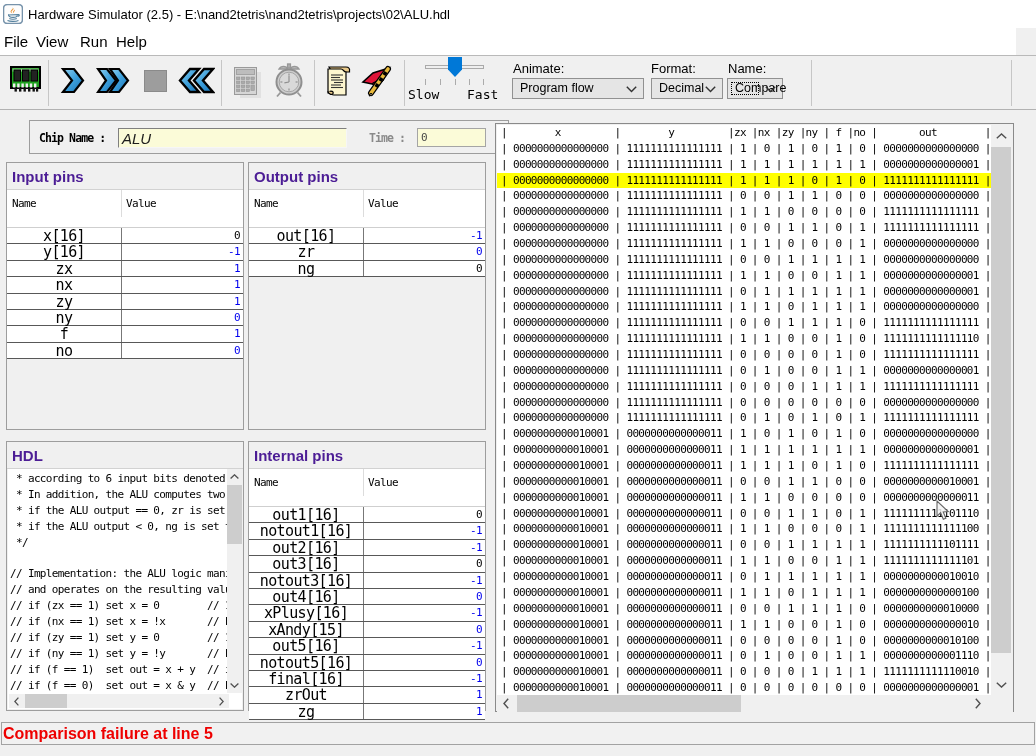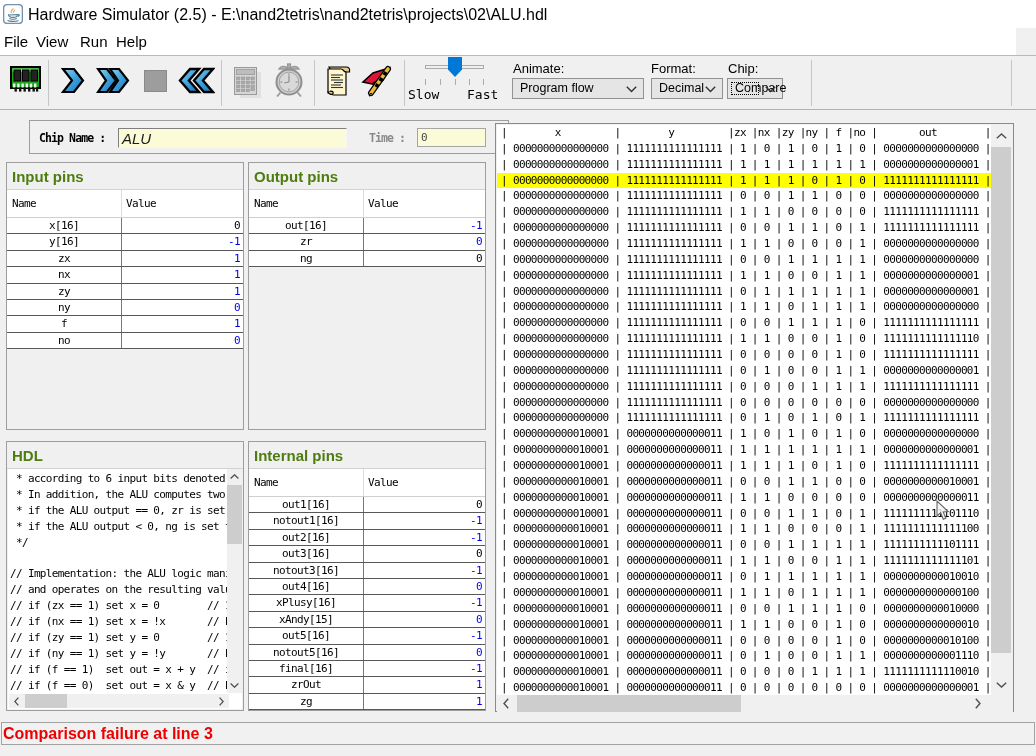--- a/index.html
+++ b/index.html
@@ -3,21 +3,21 @@
 <meta charset="utf-8">
 <style>
   * { margin:0; padding:0; box-sizing:border-box; }
   html,body { width:1036px; height:756px; overflow:hidden; }
   body { font-family:"Liberation Sans", sans-serif; background:#f0f0f0; }
   .win { position:relative; width:1036px; height:756px; background:#f0f0f0; overflow:hidden; }
 
   
   .titlebar { position:absolute; left:0; top:0; width:1036px; height:28px; background:#ffffff; }
   .titlebar .jicon { position:absolute; left:3px; top:4px; }
-  .titlebar .ttext { position:absolute; left:28px; top:0; height:28px; line-height:29px; font-size:16px; color:#000; white-space:pre; }
+  .titlebar .ttext { position:absolute; left:28px; top:0; height:28px; line-height:29px; font-size:13px; color:#000; white-space:pre; }
 
   
   .menubar { position:absolute; left:0; top:28px; width:1016px; height:27px; background:#ffffff; }
   .menubar .mitem { position:absolute; top:0; height:27px; line-height:27px; font-size:15px; color:#000; }
 
   
   .toolbar { position:absolute; left:0; top:55px; width:1036px; height:55px; background:#f0f0f0;
              border-top:1px solid #b9b9b9; border-bottom:1px solid #b2b2b2; }
   .tbtn { position:absolute; display:block; cursor:default; }
   .tsep { position:absolute; top:4px; width:1px; height:46px; background:#c6c6c6; }
@@ -49,31 +49,31 @@
   .chipbar .tfield { position:absolute; left:387px; top:7px; width:69px; height:19px; background:var(--field-yellow,#fbfbd8);
                      border:1px solid #a5a5a5; }
   .chipbar .tfield span { position:absolute; left:3px; top:0; height:17px; line-height:18px;
                           font-size:11px; color:#474747; }
 
   
   .panel { position:absolute; border:1px solid #9d9d9d; background:#f0f0f0; }
   .panel .ptitle { position:absolute; left:0; top:0; right:0; height:27px; background:#f0f0f0;
                    border-bottom:1px solid #d2d2d2; }
   .panel .ptitle span { position:absolute; left:5px; top:0; height:27px; line-height:28px;
-                        font-size:15px; font-weight:bold; color:#4d7c0f; }
+                        font-size:15px; font-weight:bold; color:#4c1d95; }
 
   
   .pintable { position:absolute; left:0; top:27px; right:0; background:#fff; }
-  .pthead { position:relative; height:28px; border-bottom:1px solid #cfcfcf; }
+  .pthead { position:relative; height:38px; border-bottom:1px solid #cfcfcf; }
   .pthead .h1 { position:absolute; left:5px; top:0; height:27px; line-height:28px; font-size:11px; color:#000; }
   .pthead .h2 { position:absolute; left:119px; top:0; height:27px; line-height:28px; font-size:11px; color:#000; }
   .pthead .hdiv { position:absolute; left:114px; top:0; width:1px; height:27px; background:#dcdcdc; }
   .pinrow { position:relative; height:16.4px; border-bottom:1px solid #585858; }
   .pinrow .pname { position:absolute; left:0; top:0; width:114px; height:15.4px; line-height:16px;
-                   text-align:center; font-size:11px; color:#000; }
+                   text-align:center; font-size:15px; color:#000; }
   .pinrow .pdiv  { position:absolute; left:114px; top:0; width:1px; height:15.4px; background:#777; }
   .pinrow .pval  { position:absolute; left:115px; right:0; top:0; height:15.4px; line-height:16px;
                    text-align:right; padding-right:3px; font-size:11px; }
   .pinrow .pval.b { color:var(--value-blue,#0000ee); }
   .pinrow .pval.k { color:#000; }
 
   
   .hdlbody { position:absolute; left:1px; top:27px; right:1px; bottom:1px; background:#fff; overflow:hidden; }
   .hdltext { position:absolute; left:2px; top:2px; width:219px; height:225px; overflow:hidden; }
   .hdltext div { height:15.9px; line-height:15.9px; font-family:"DejaVu Sans Mono", monospace;
@@ -311,21 +311,21 @@
     </span>
 
     <span class="combo-label" style="left:651px">Format:</span>
     <span class="combo" style="left:651px; width:72px;">
       <span class="cval">Decimal</span>
       <svg class="carrow" width="11" height="7" viewBox="0 0 11 7">
         <path d="M0.8 0.8 L5.5 5.6 L10.2 0.8" fill="none" stroke="#333" stroke-width="1.4"></path>
       </svg>
     </span>
 
-    <span class="combo-label" style="left:728px">Chip:</span>
+    <span class="combo-label" style="left:728px">Name:</span>
     <span class="combo" style="left:727px; width:56px;">
       <span class="cfocus"></span>
       <span class="cval">Compare</span>
       <svg class="carrow" width="11" height="7" viewBox="0 0 11 7">
         <path d="M0.8 0.8 L5.5 5.6 L10.2 0.8" fill="none" stroke="#333" stroke-width="1.4"></path>
       </svg>
     </span>
 
     <span class="tsep" style="left:811px"></span>
     <span class="tsep" style="left:1011px"></span>
@@ -617,20 +617,20 @@
       <div class="sbtn" style="right:2px; top:0; width:18px; height:17px;">
         <svg width="6" height="11" viewBox="0 0 6 11">
             <path d="M0.8 0.8 L5 5.5 L0.8 10.2" fill="none" stroke="#505050" stroke-width="1.4"></path>
           </svg>
       </div>
     </div>
     <div style="position:absolute; left:493px; top:571px; width:24px; height:17px; background:#f0f0f0;"></div>
   </div>
 
   <div class="statusbar">
-    <span>Comparison failure at line 3</span>
+    <span>Comparison failure at line 5</span>
   </div>
 
   <svg class="cursor" width="15" height="21" viewBox="0 0 15 21">
     <path d="M1 1 L1 16.2 L4.6 12.8 L7.3 19.3 L9.9 18.2 L7.2 11.9 L12.2 11.6 Z" fill="#f4f4f4" fill-opacity="0.85" stroke="#666" stroke-width="1.1" stroke-linejoin="miter"></path>
   </svg>
 
 </div>
 
 </body></html>

